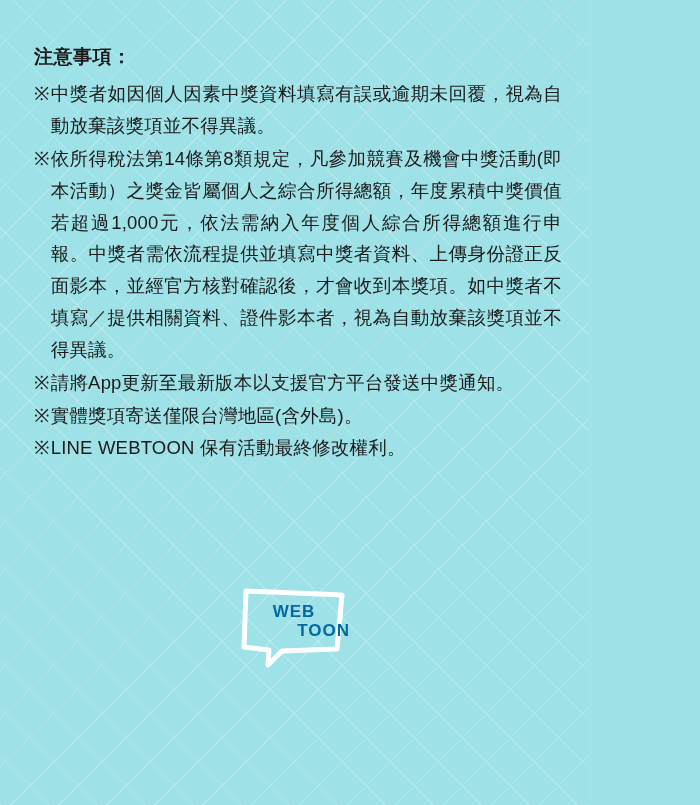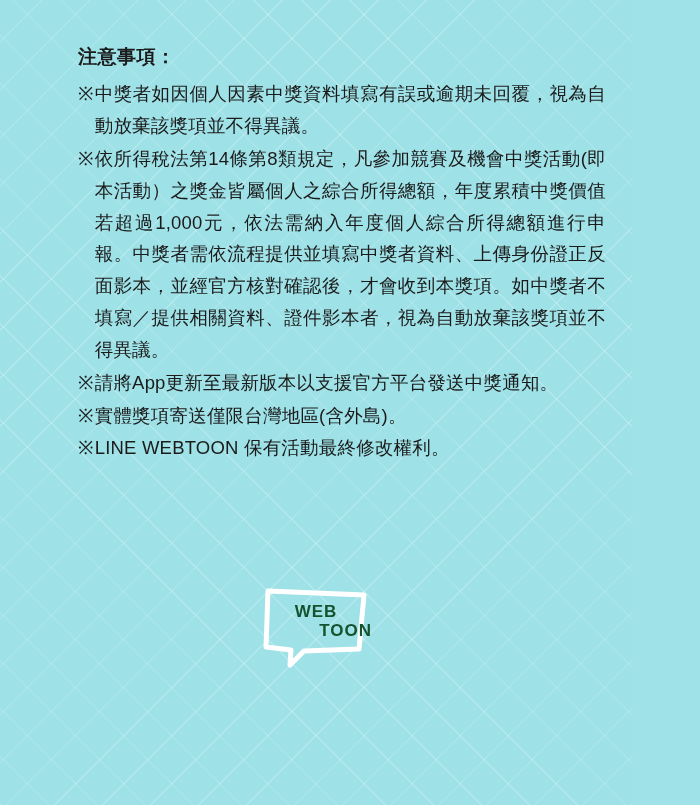--- a/index.html
+++ b/index.html
@@ -12,21 +12,20 @@
     font-family: "Liberation Sans", sans-serif;
     background: #9fe2e8;
     overflow: hidden;
   }
   .page {
     position: relative;
     width: 588px;
     height: 805px;
     background-color: #9ee1e7;
     overflow: hidden;
-    padding-left: 44px;
   }
   
   .pattern {
     position: absolute;
     inset: 0;
     background-image:
       repeating-linear-gradient(45deg,
         rgba(255,255,255,0.22) 0px,
         rgba(255,255,255,0.22) 1px,
         rgba(255,255,255,0) 1px,
@@ -87,21 +86,21 @@
   }
   .logo svg {
     display: block;
   }
   .logo-text {
     position: absolute;
     top: 17px;
     left: 0;
     right: 0;
     text-align: center;
-    color: #14532d;
+    color: #0369a1;
     font-weight: 700;
     font-size: 17px;
     line-height: 1.12;
     letter-spacing: 1px;
   }
   .logo-text span {
     display: block;
   }
   .logo-text .l2 {
     padding-left: 14px;

